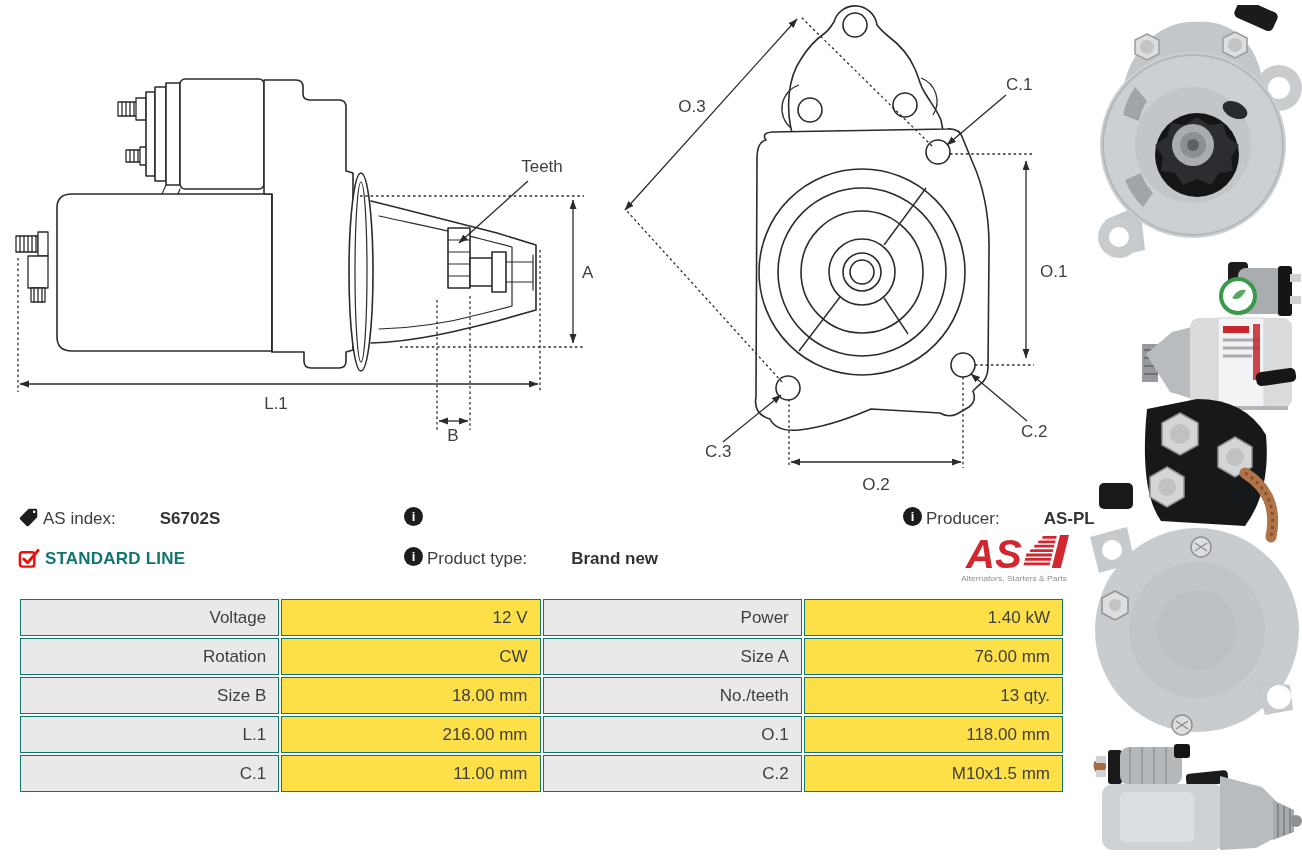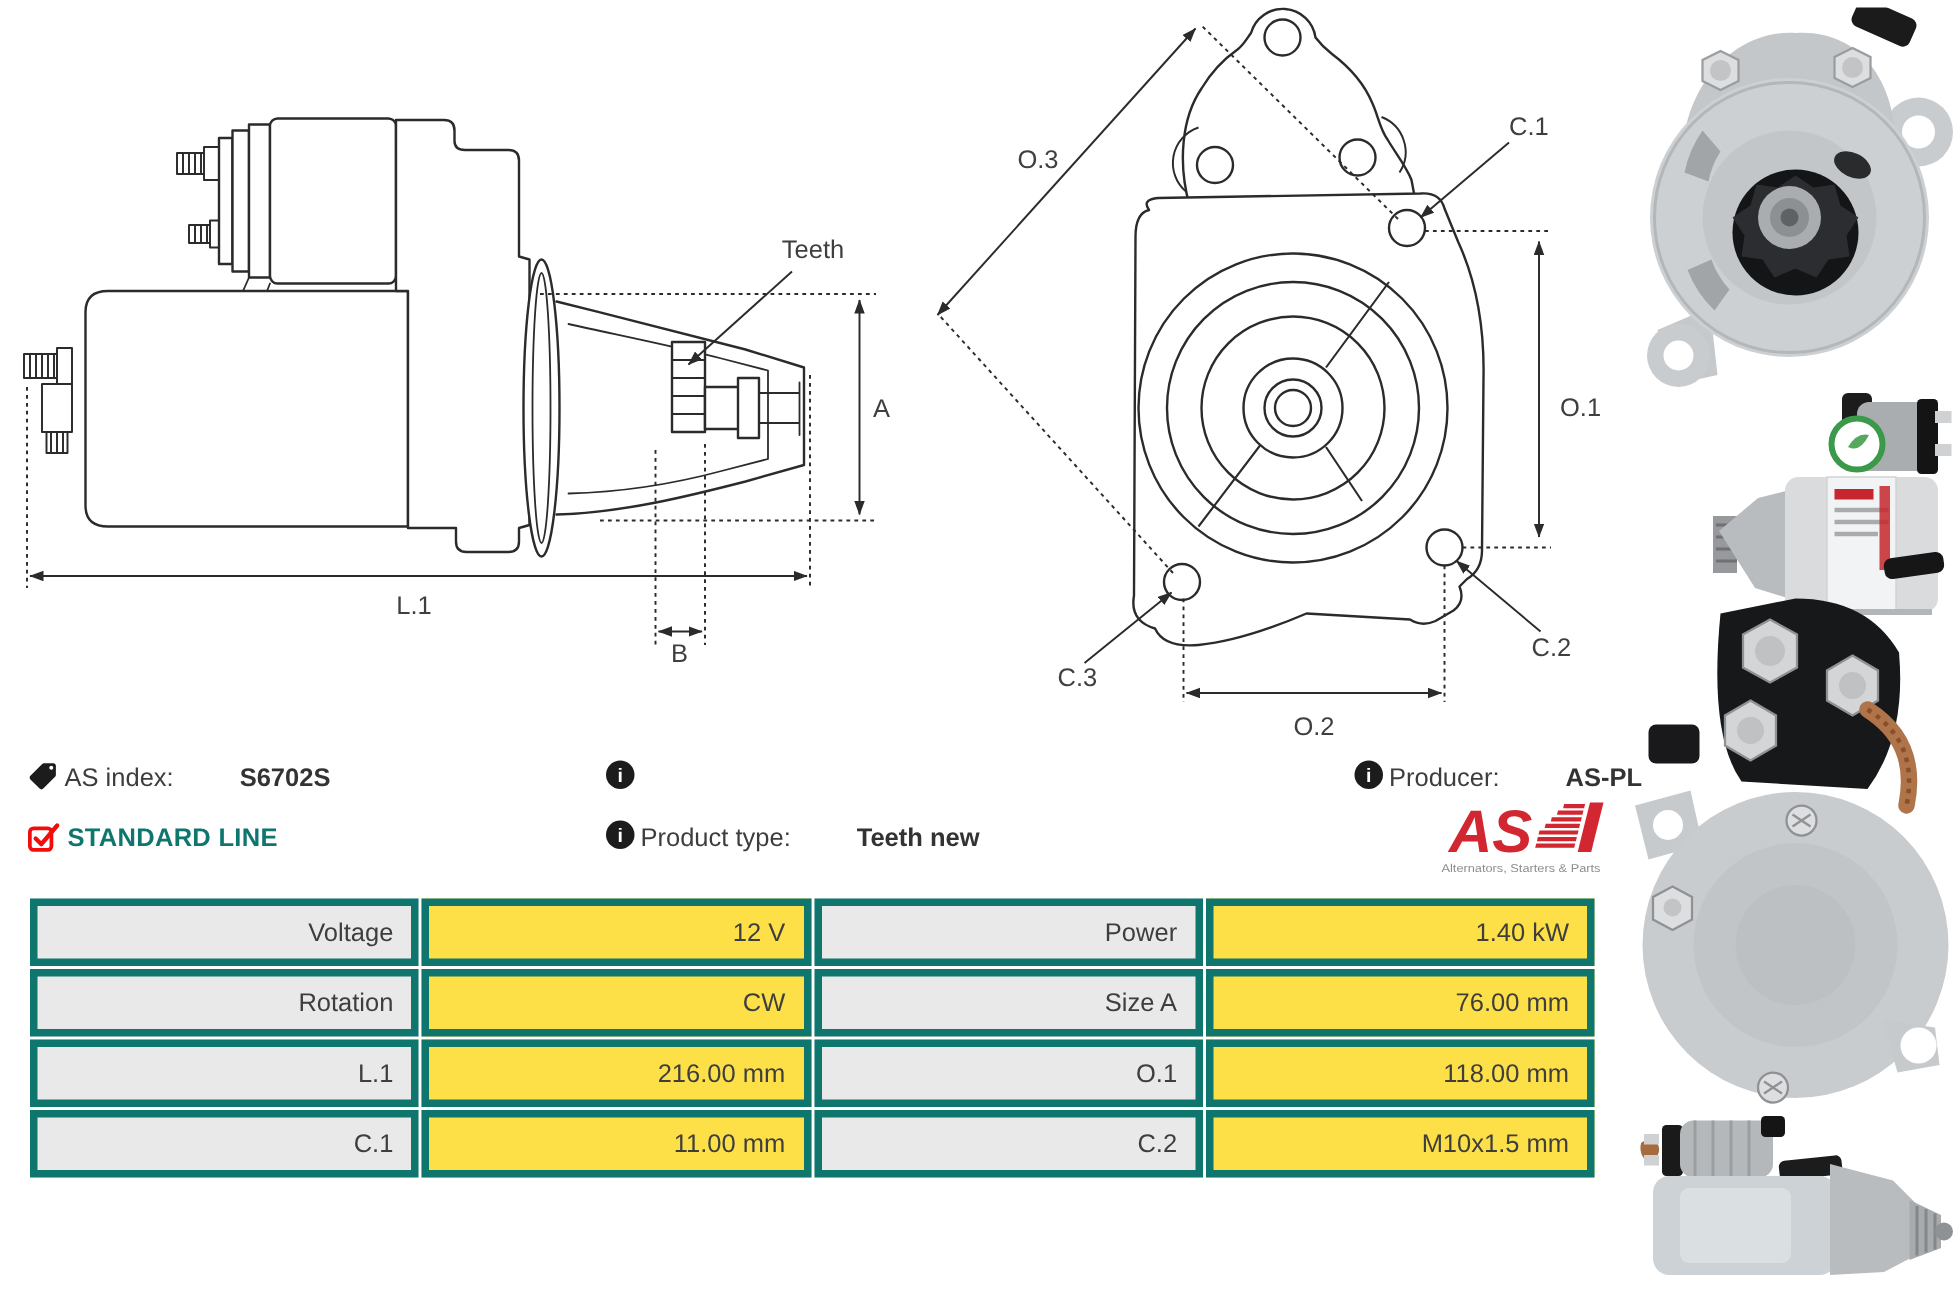--- a/index.html
+++ b/index.html
@@ -10,21 +10,21 @@
   
   .info-item{position:absolute;display:flex;align-items:flex-start;gap:4px;font-size:17px;
              white-space:nowrap;line-height:24px;}
   .info-item b{font-weight:bold;color:#333;margin-left:40px;}
   .iico{display:inline-flex;align-items:center;justify-content:center;width:19px;height:19px;
         border-radius:50%;background:#1c1c1c;color:#fff;font-weight:bold;font-size:13px;flex:0 0 auto;}
   .redline{color:#0f766e;font-weight:bold;letter-spacing:.2px;}
   
   table.spec{position:absolute;left:18px;top:597px;width:1047px;border-collapse:separate;
              border-spacing:2px;table-layout:fixed;font-size:17px;color:#3e3e3e;}
-  table.spec td{border:5px solid #0f766e;vertical-align:middle;text-align:right;
+  table.spec td{border:1px solid #0f766e;vertical-align:middle;text-align:right;
                 padding:0 12px 0 60px;height:35px;line-height:21px;}
   table.spec td.lbl{background:#e9e9e9;}
   table.spec td.val{background:#fde047;}
   table.spec tr.tall td{vertical-align:top;padding-top:6px;height:56px;}
   .photo{position:absolute;margin:0;padding:0;}
 </style>
 </head>
 <body>
 
 <div class="page">
@@ -260,21 +260,21 @@
     <span class="redline">STANDARD LINE</span>
   </div>
 
   <div class="info-item" style="left:404px;top:507px">
     <span class="iico">i</span>
   </div>
 
   <div class="info-item" style="left:404px;top:547px">
     <span class="iico">i</span>
     <span>Product type:</span>
-    <b>Teeth new</b>
+    <b>Brand new</b>
   </div>
 
   <div class="info-item" style="left:903px;top:507px">
     <span class="iico">i</span>
     <span>Producer:</span>
     <b>AS-PL</b>
   </div>
 
   <div class="abs" style="left:958px;top:531px">
     <svg width="112" height="54" viewBox="0 0 112 54">
@@ -307,20 +307,26 @@
         <td class="lbl">Power</td>
         <td class="val">1.40 kW</td>
       </tr>
       <tr>
         <td class="lbl">Rotation</td>
         <td class="val">CW</td>
         <td class="lbl">Size A</td>
         <td class="val">76.00 mm</td>
       </tr>
       <tr>
+        <td class="lbl">Size B</td>
+        <td class="val">18.00 mm</td>
+        <td class="lbl">No./teeth</td>
+        <td class="val">13 qty.</td>
+      </tr>
+      <tr>
         <td class="lbl">L.1</td>
         <td class="val">216.00 mm</td>
         <td class="lbl">O.1</td>
         <td class="val">118.00 mm</td>
       </tr>
       <tr>
         <td class="lbl">C.1</td>
         <td class="val">11.00 mm</td>
         <td class="lbl">C.2</td>
         <td class="val">M10x1.5 mm</td>

